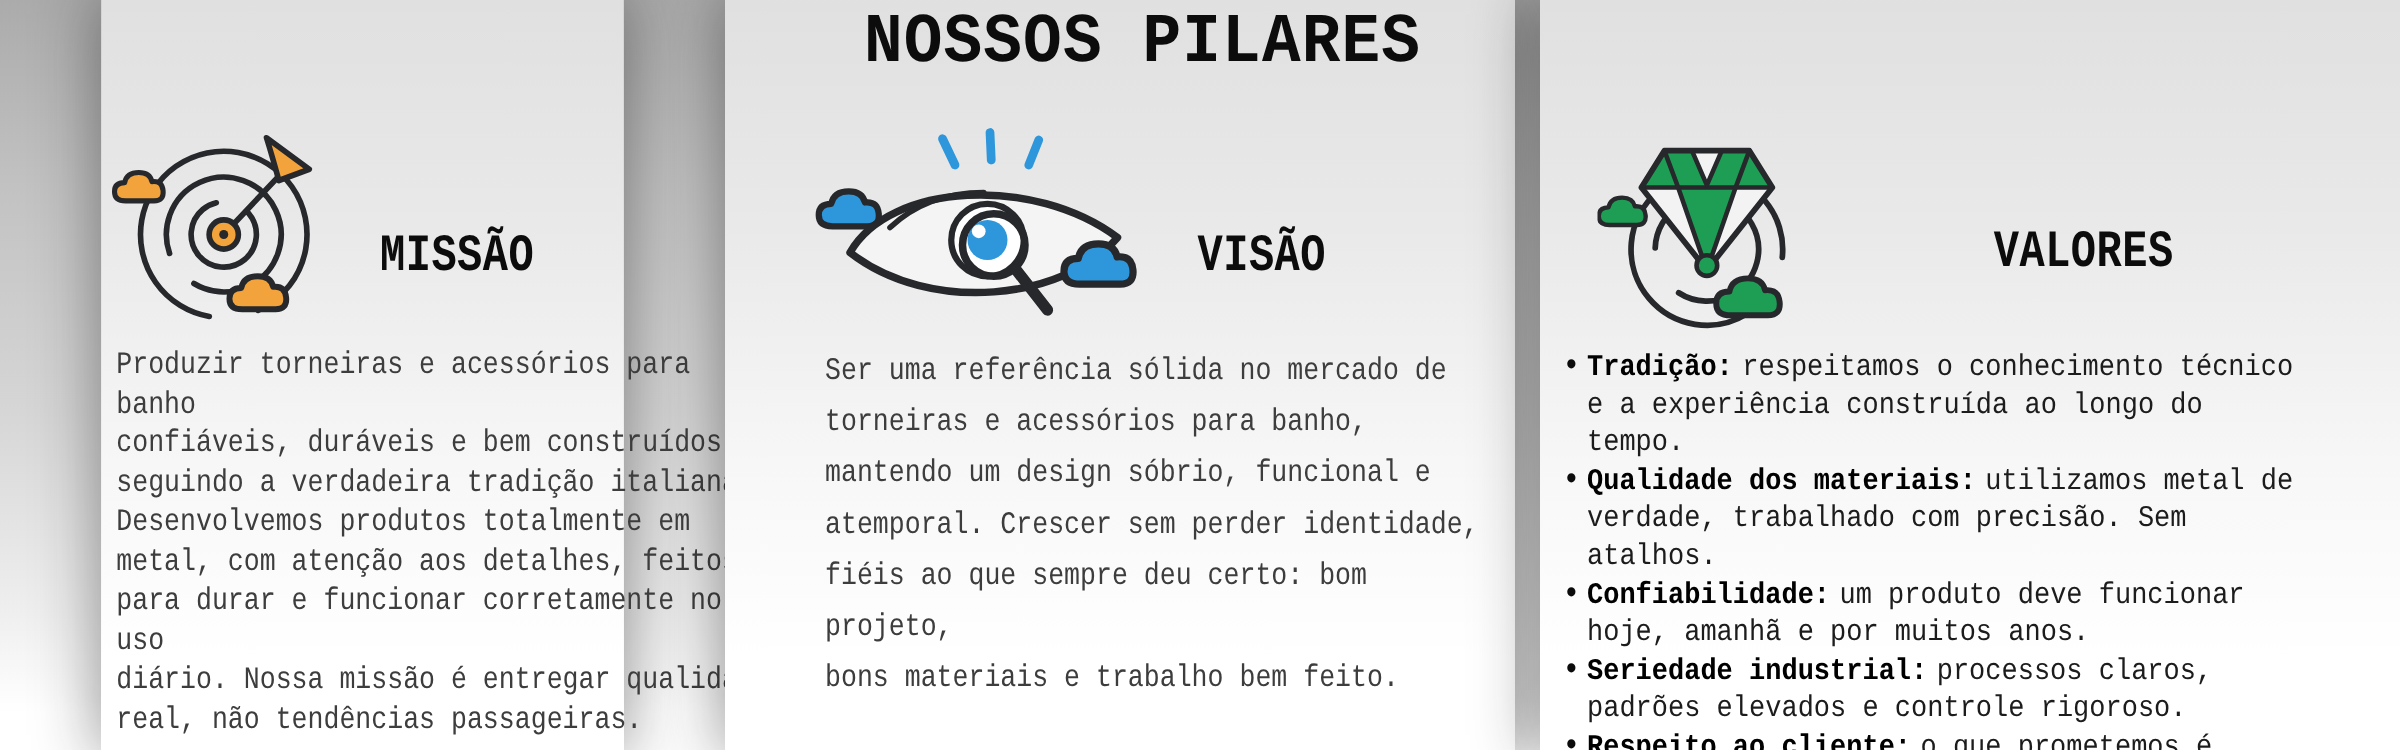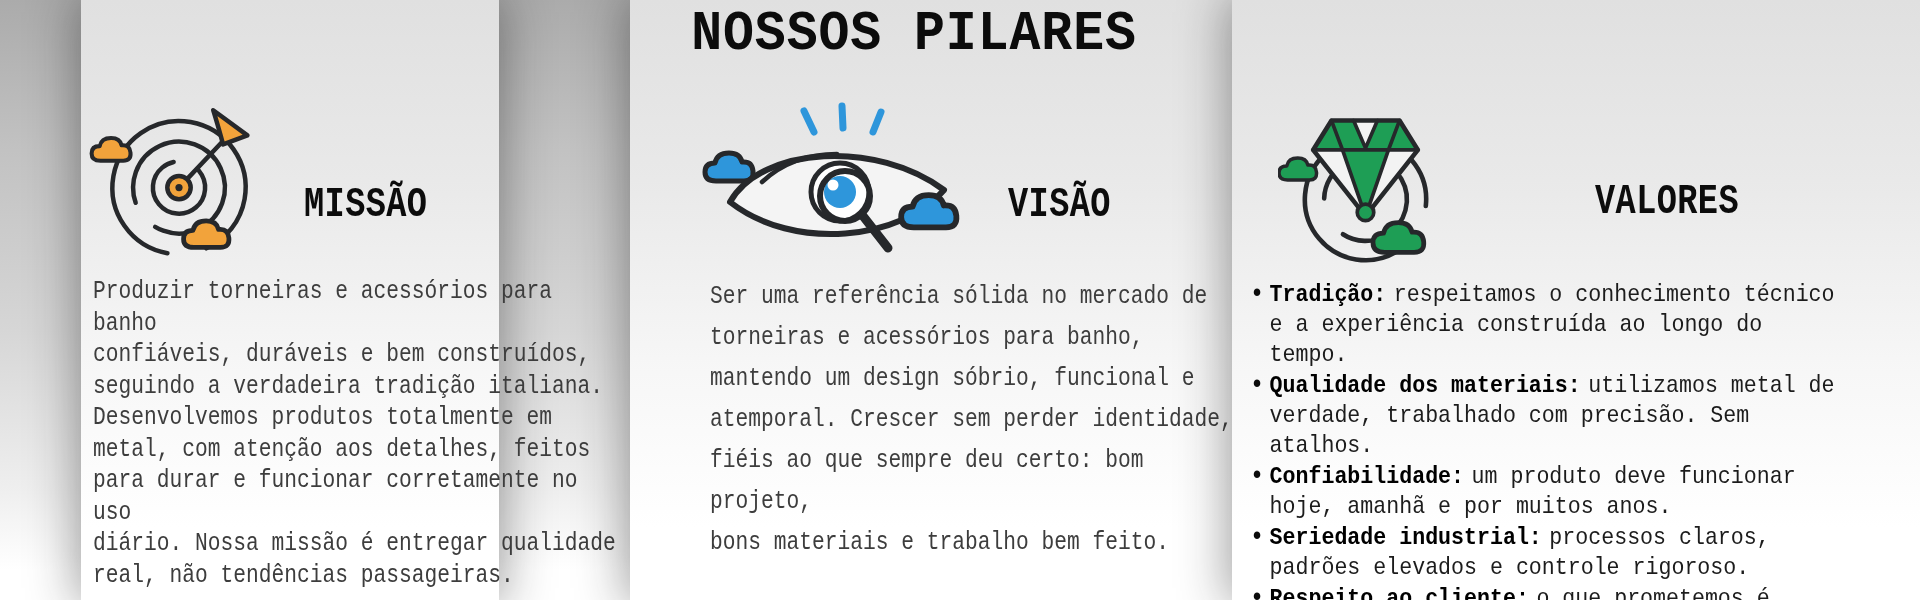--- a/index.html
+++ b/index.html
@@ -7,21 +7,21 @@
     position:relative;width:1920px;height:600px;overflow:hidden;
     font-family:Liberation Mono, monospace;
     background:linear-gradient(180deg,#ABABAB 0%,#C2C2C2 25%,#D6D6D6 55%,#EFEFEF 82%,#FFFFFF 95%);
   }
   .panel{
     position:absolute;top:0;height:600px;
     background:linear-gradient(180deg,#E0E0E0 0%,#E9E9E9 30%,#F7F7F7 62%,#FFFFFF 88%);
     box-shadow:0 0 46px 4px rgba(25,25,25,0.42);
   }
   .p1{left:40px;width:418px;margin-left:41px;}
-  .p2{left:630px;width:632px;padding-left:24px;}
+  .p2{left:580px;width:632px;}
   .p3{left:1232px;width:704px;}
   .title{
     position:absolute;left:640px;top:2px;width:548px;margin:0;
     text-align:center;font-size:56px;font-weight:700;color:#0C0C0C;
     letter-spacing:1px;transform:scaleX(0.92);transform-origin:center top;
     white-space:nowrap;z-index:5;
   }
   .heading{
     position:absolute;margin:0;font-size:42px;font-weight:700;color:#0C0C0C;
     line-height:1;letter-spacing:0.5px;transform:scaleX(0.8);transform-origin:left top;

